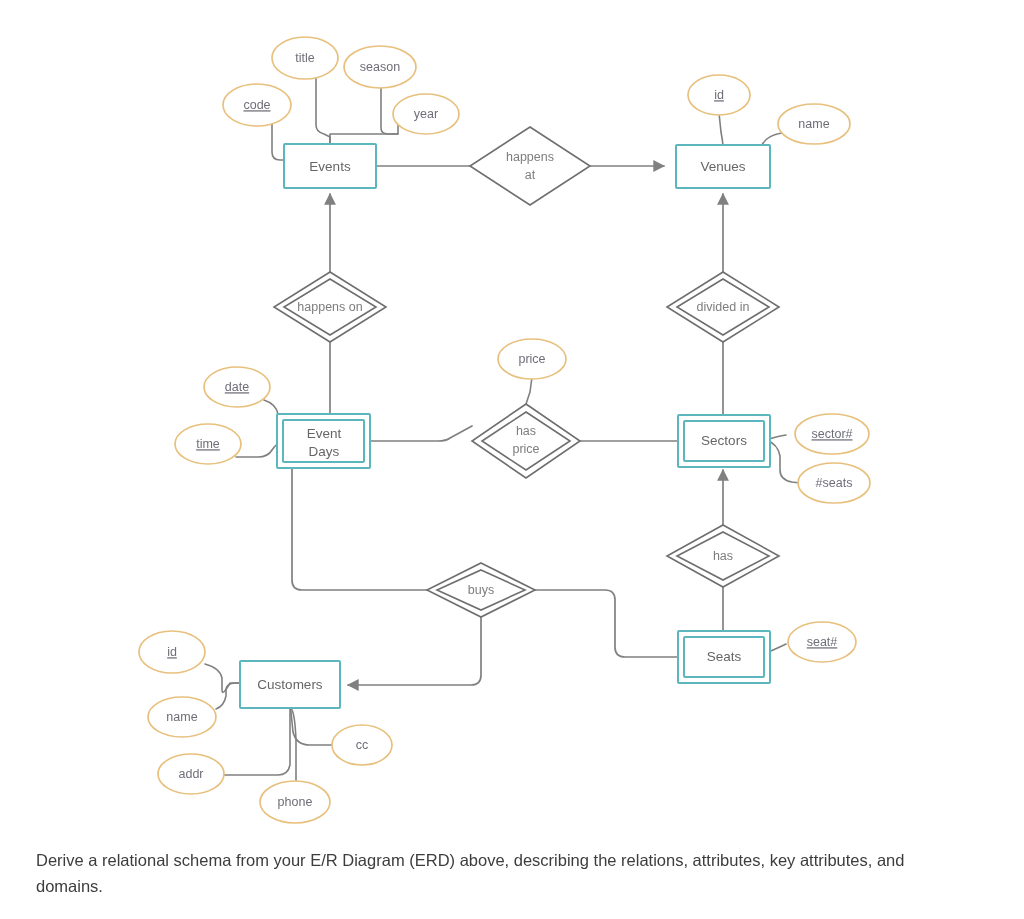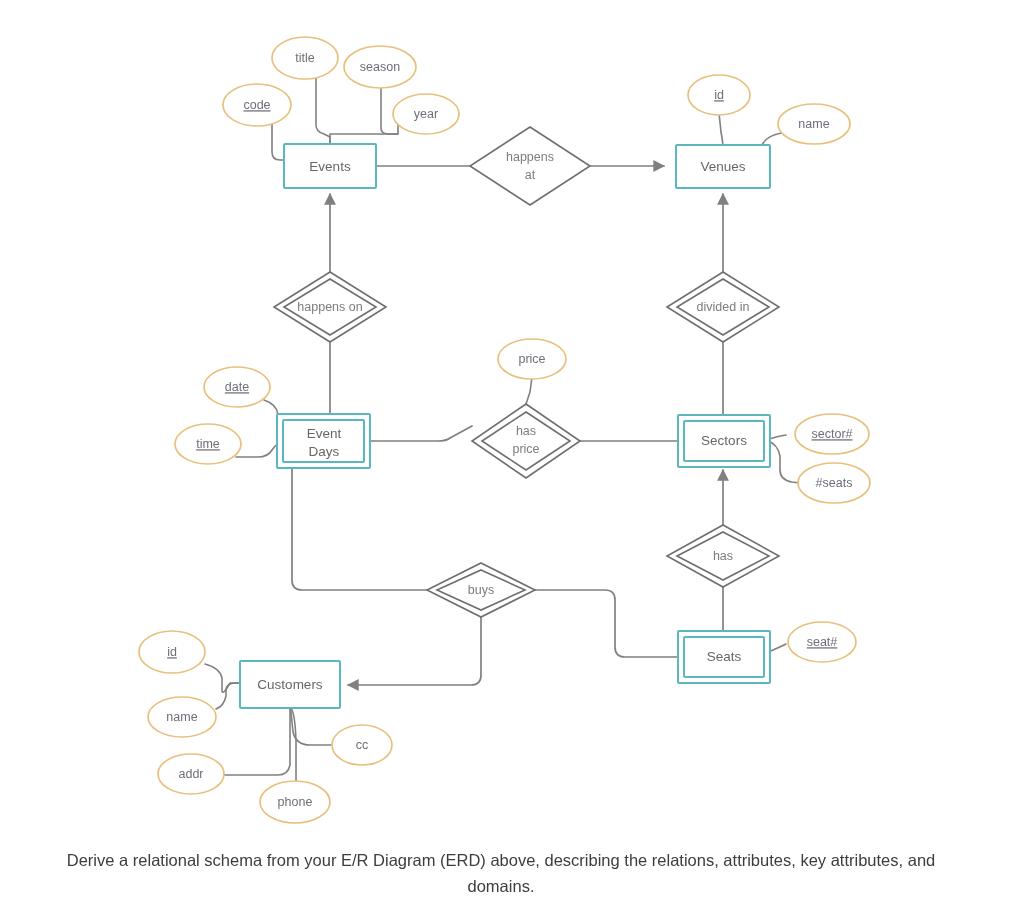--- a/index.html
+++ b/index.html
@@ -30,21 +30,20 @@
   }
   .caption {
     position: absolute;
     left: 36px;
     top: 848px;
     width: 930px;
     font-size: 16.5px;
     line-height: 1.55;
     color: #3d3d3d;
     font-family: "Liberation Sans", sans-serif;
-    text-align: center;
   }
   text {
     font-family: "Liberation Sans", sans-serif;
     fill: #6b6b6b;
     font-size: 13px;
     text-anchor: middle;
     dominant-baseline: middle;
   }
   .ent-label { font-size: 13.5px; fill: #666666; }
   .rel-label { font-size: 12.5px; fill: #7d7d7d; }

